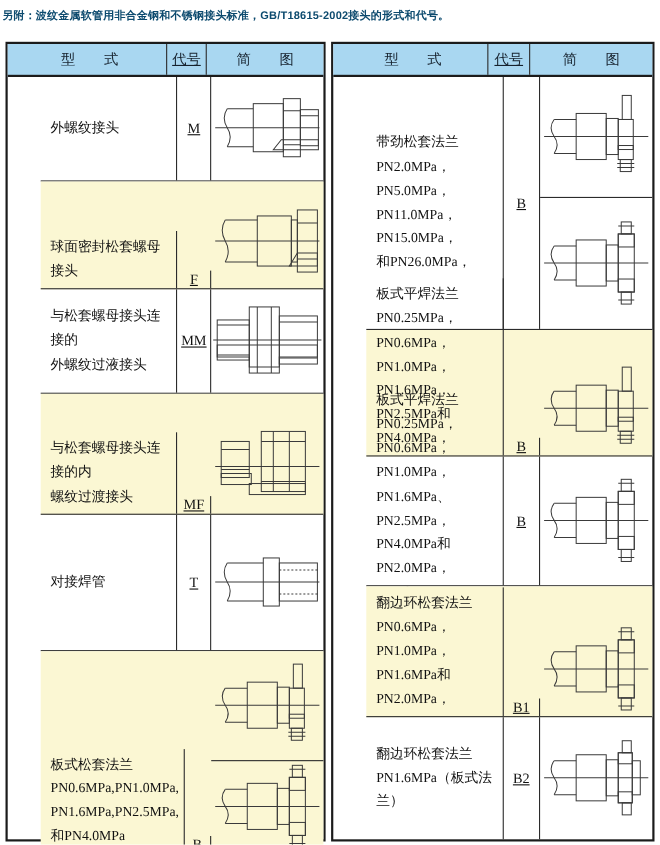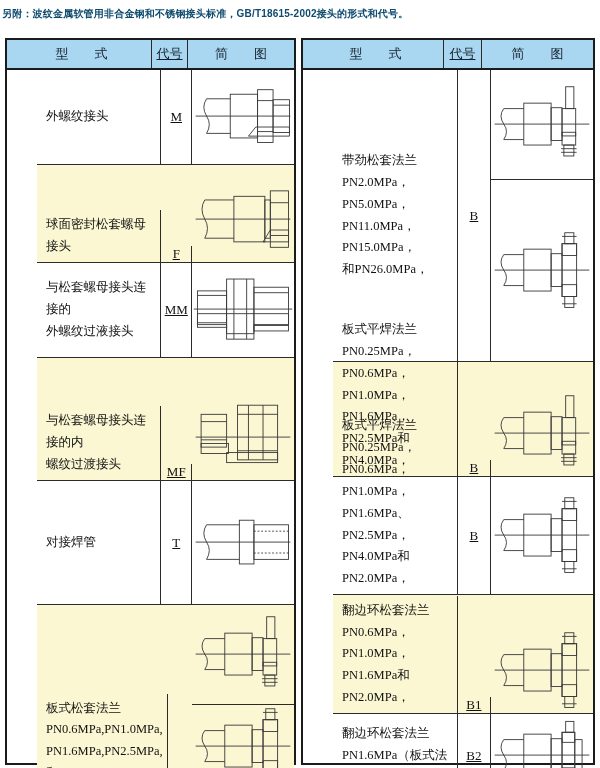--- a/index.html
+++ b/index.html
@@ -186,21 +186,21 @@
       <div class="c1 type">与松套螺母接头连接的
 外螺纹过液接头</div>
       <div class="c2">MM</div>
       <div class="c3">
         <svg class="fig">
             <use href="#fit-mm"></use>
           </svg>
       </div>
     </div>
 
-    <div class="row hl" style="height:123px">
+    <div class="row hl" style="height:110px">
       <div class="c1 type">与松套螺母接头连接的内
 螺纹过渡接头</div>
       <div class="c2">MF</div>
       <div class="c3">
         <svg class="fig">
             <use href="#fit-mf"></use>
           </svg>
       </div>
     </div>
 
@@ -235,21 +235,21 @@
     </div>
   </div>
 
   <div class="tbl" id="tright">
     <div class="hrow">
       <div class="hc c1">型　　式</div>
       <div class="hc c2">代号</div>
       <div class="hc c3">简　　图</div>
     </div>
 
-    <div class="row" style="height:292px">
+    <div class="row" style="height:230px">
       <div class="c1 type">带劲松套法兰
 PN2.0MPa，PN5.0MPa，
 PN11.0MPa，PN15.0MPa，
 和PN26.0MPa，</div>
       <div class="c2">B</div>
       <div class="c3">
         <div class="sub first" style="height:110px">
           <svg class="fig">
               <use href="#fl-tall"></use>
             </svg>

